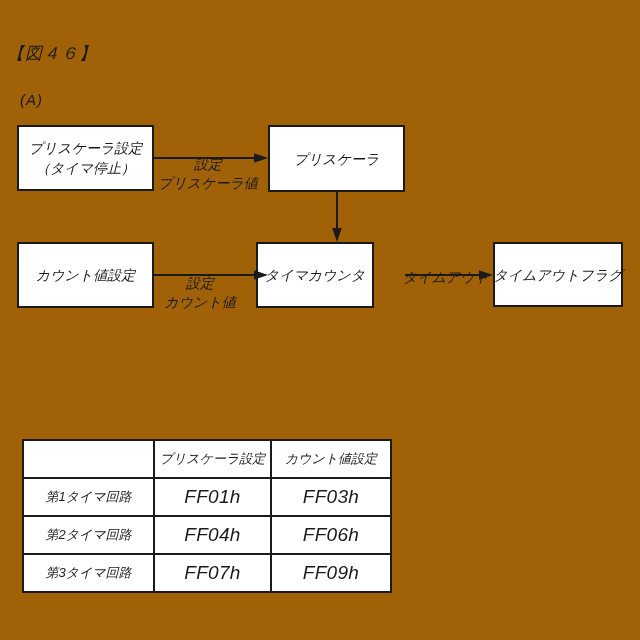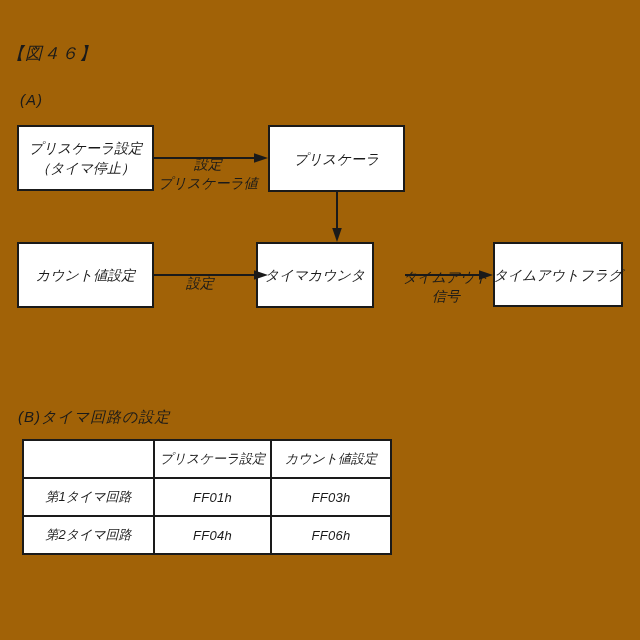--- a/index.html
+++ b/index.html
@@ -95,21 +95,21 @@
     box-sizing: border-box;
     border: 2px solid #1a1a1a;
     height: 38px;
     text-align: center;
     vertical-align: middle;
     font-weight: normal;
     padding: 0 2px;
     white-space: nowrap;
   }
   table.settings .jp  { font-size: 13px; }
-  table.settings .hex { font-size: 13px; letter-spacing: 0.3px; }
+  table.settings .hex { font-size: 19px; letter-spacing: 0.3px; }
 </style>
 </head>
 <body>
 
 <div class="canvas">
 
   <div class="fig-title">【図４６】</div>
 
   <div class="section-label" id="section-a-label">(A)</div>
 
@@ -133,24 +133,24 @@
   <div class="dbox" id="box-timeout-flag">
     <span>タイムアウトフラグ</span>
   </div>
 
   <div class="alabel" id="label-set-prescaler">
     <span>設定</span>
     <span>プリスケーラ値</span>
   </div>
   <div class="alabel" id="label-set-count">
     <span>設定</span>
+    <span>カウント値</span>
   </div>
   <div class="alabel" id="label-timeout">
     <span>タイムアウト</span>
-    <span>信号</span>
   </div>
 
   <svg class="arrow-layer" viewBox="0 0 640 640">
     <g>
       <line class="ln" x1="154" y1="158" x2="257" y2="158"></line>
       <polygon class="hd" points="268,158 254,153.2 254,162.8"></polygon>
     </g>
     <g>
       <line class="ln" x1="337" y1="192" x2="337" y2="231"></line>
       <polygon class="hd" points="337,242 332.2,228 341.8,228"></polygon>
@@ -158,21 +158,20 @@
     <g>
       <line class="ln" x1="154" y1="275" x2="257" y2="275"></line>
       <polygon class="hd" points="268,275 254,270.2 254,279.8"></polygon>
     </g>
     <g>
       <line class="ln" x1="405" y1="275" x2="482" y2="275"></line>
       <polygon class="hd" points="493,275 479,270.2 479,279.8"></polygon>
     </g>
   </svg>
 
-  <div class="section-label" id="section-b-label">(B)タイマ回路の設定</div>
 
   <table class="settings">
     <colgroup>
         <col class="c1">
         <col class="c2">
         <col class="c3">
       </colgroup>
     <tbody>
       <tr>
         <th class="jp"></th>
@@ -182,16 +181,21 @@
       <tr>
         <td class="jp">第1タイマ回路</td>
         <td class="hex">FF01h</td>
         <td class="hex">FF03h</td>
       </tr>
       <tr>
         <td class="jp">第2タイマ回路</td>
         <td class="hex">FF04h</td>
         <td class="hex">FF06h</td>
       </tr>
+      <tr>
+        <td class="jp">第3タイマ回路</td>
+        <td class="hex">FF07h</td>
+        <td class="hex">FF09h</td>
+      </tr>
     </tbody>
   </table>
 
 </div>
 
 </body></html>

